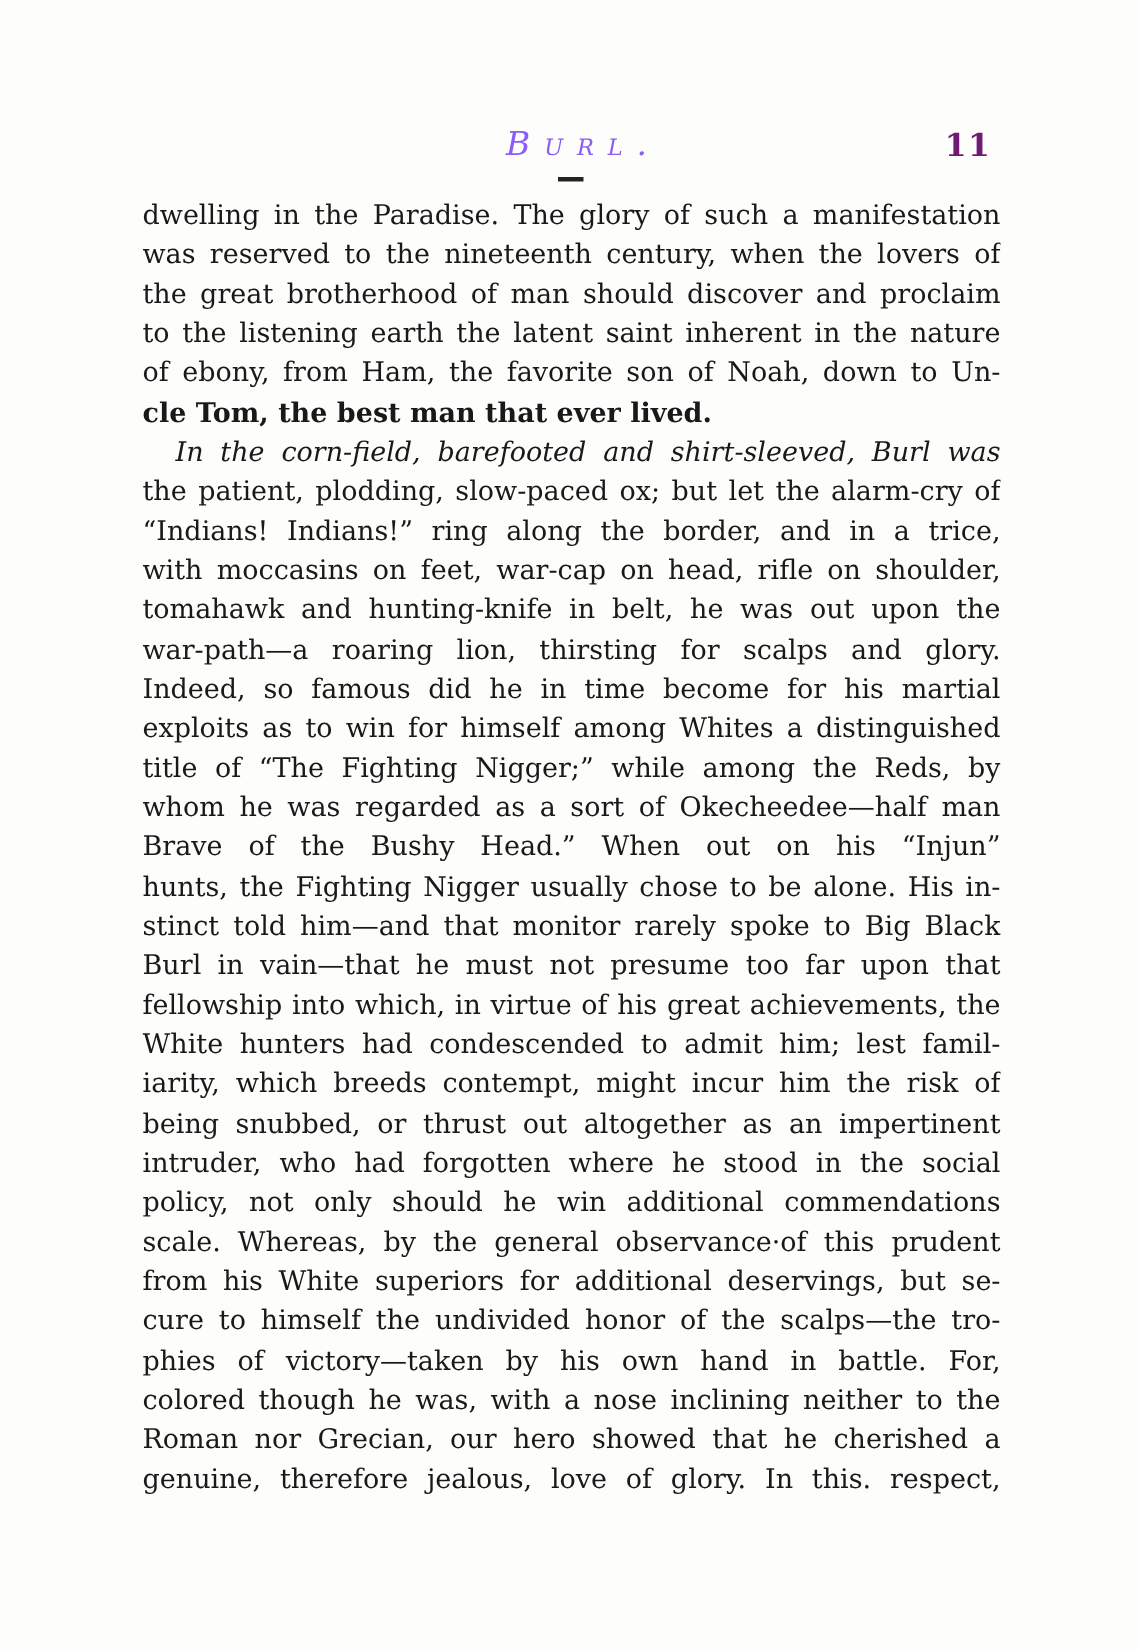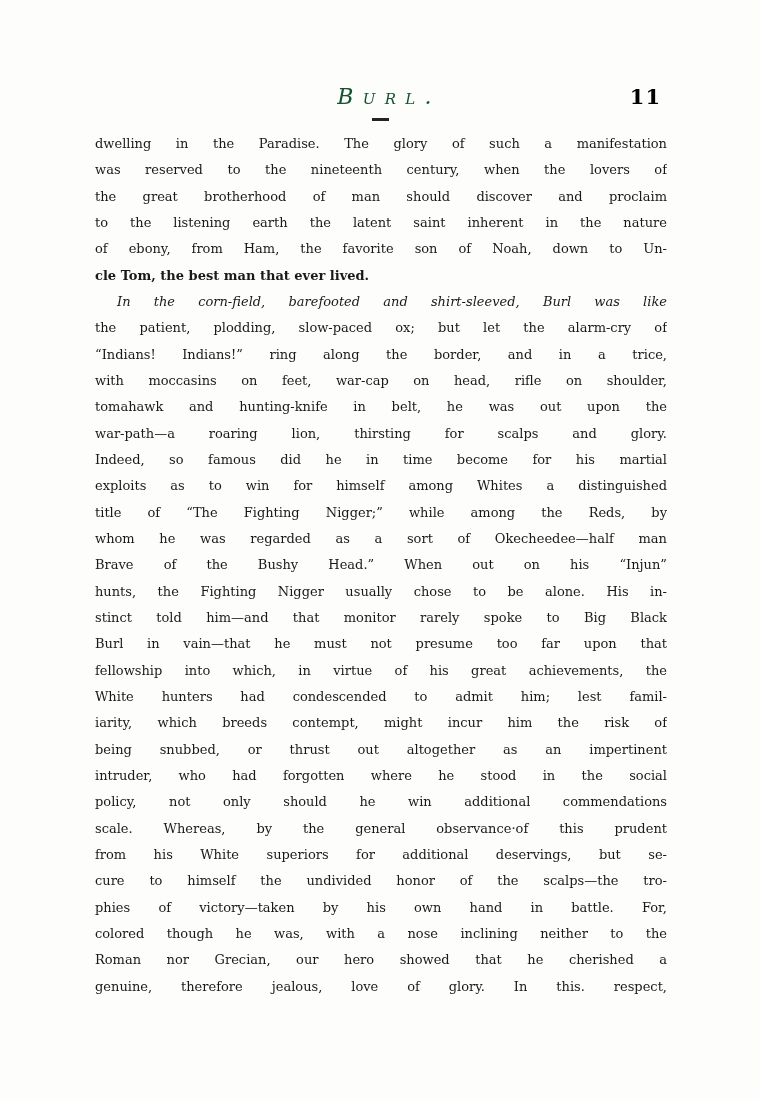--- a/index.html
+++ b/index.html
@@ -27,52 +27,52 @@
   .running-title {
     position: absolute;
     left: 16px;
     right: 0;
     top: 0;
     text-align: center;
     font-style: italic;
     font-variant: small-caps;
     font-size: 22px;
     letter-spacing: 0.42em;
-    color: #14532d;
+    color: #8b5cf6;
   }
 
   .page-number {
     position: absolute;
     right: 6px;
     top: 0;
     font-size: 21px;
     font-weight: bold;
     letter-spacing: 1px;
-    color: #000000;
+    color: #701a75;
     margin-left: 48px;
   }
 
   .header-rule {
     position: absolute;
     left: calc(50% - 9px);
     top: 34px;
     width: 17px;
     height: 2.6px;
     background: #242424;
   }
 
   .body-text {
     position: absolute;
     left: 95px;
     top: 131px;
     width: 572px;
   }
 
   .line {
-    font-size: 13px;
+    font-size: 18px;
     line-height: 26.34px;
     height: 26.34px;
     overflow: hidden;
     text-align: justify;
     text-align-last: justify;
     color: #191919;
   }
 
   .line.indent { text-indent: 22px; font-style: italic; }
 

